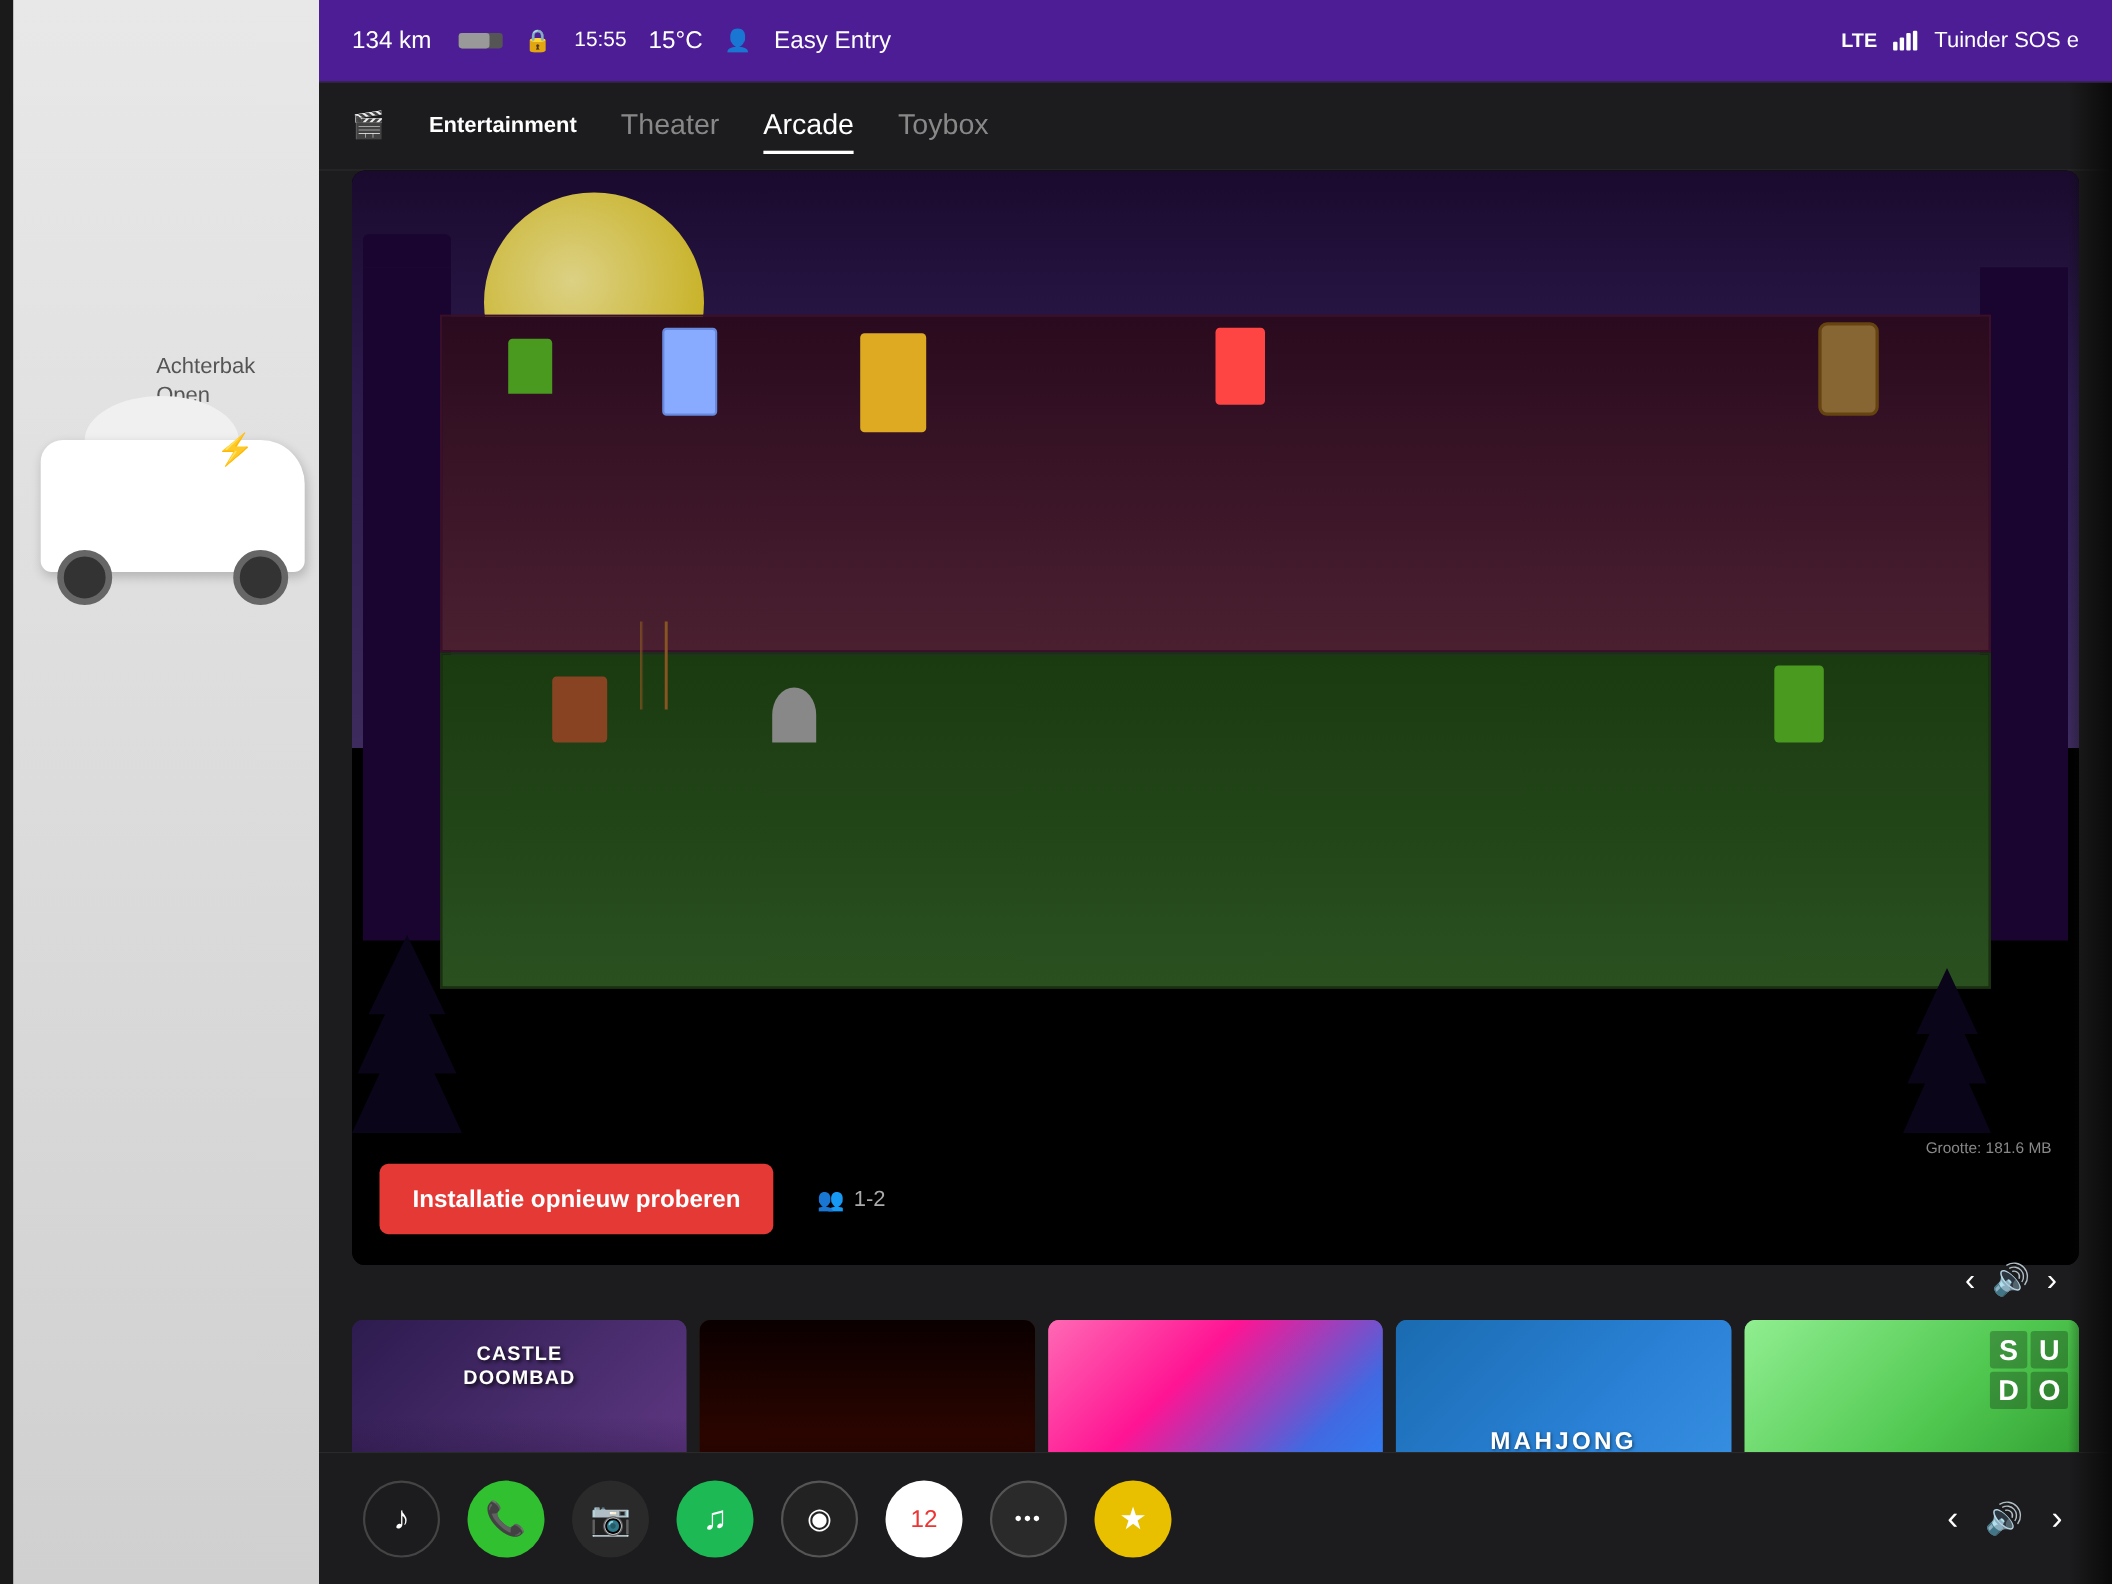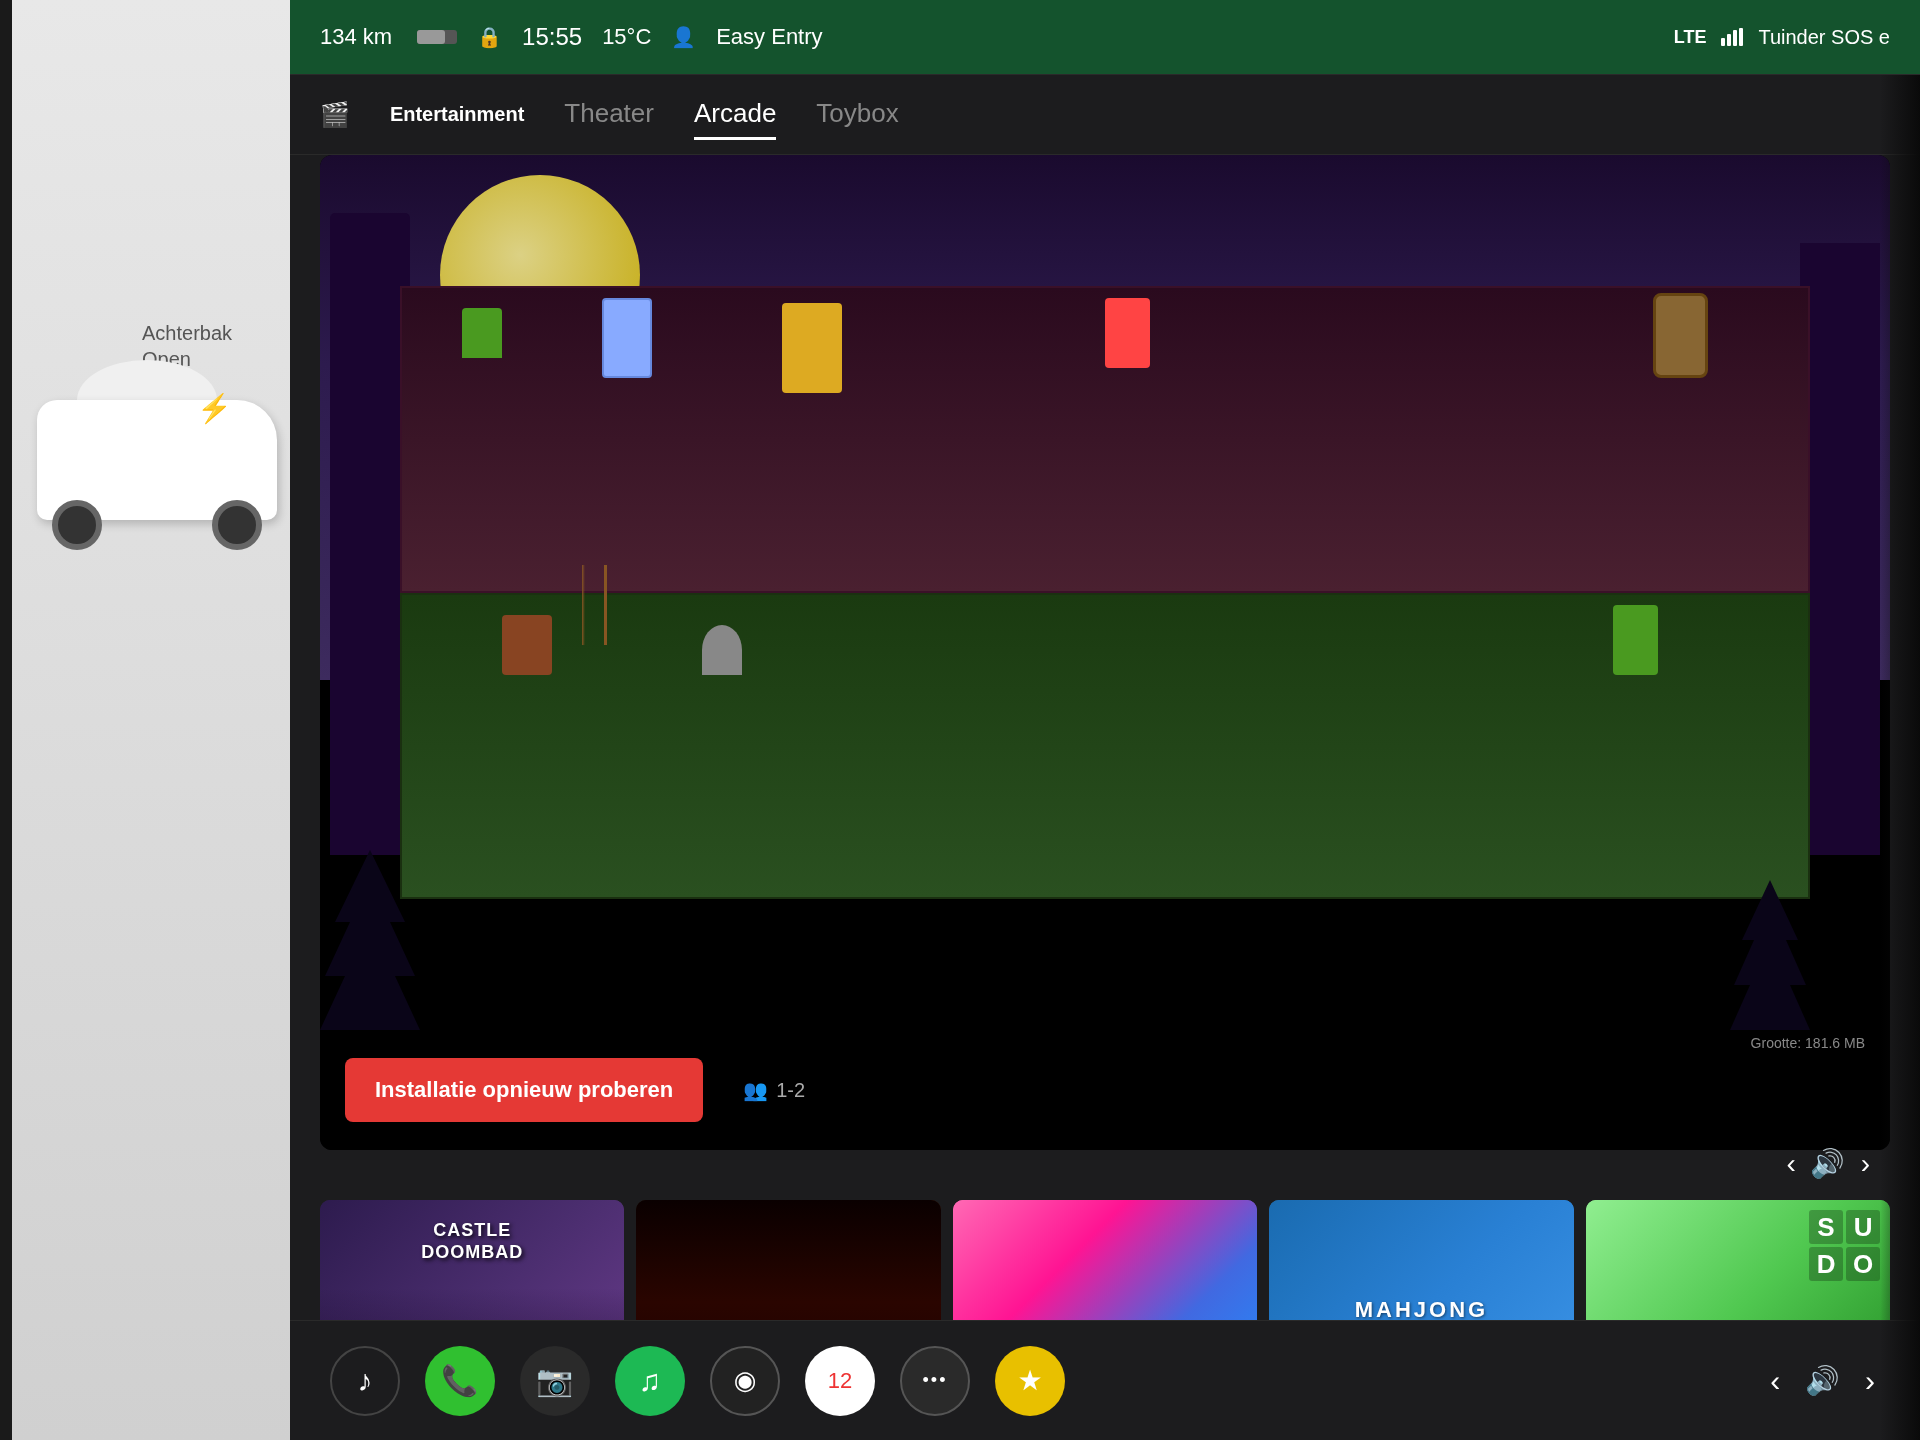--- a/index.html
+++ b/index.html
@@ -99,21 +99,21 @@
       right: 0;
       bottom: 0;
       background: #1c1c1e;
     }
 
     
     .status-bar {
       position: absolute;
       top: 0; left: 0; right: 0;
       height: 75px;
-      background: #14532d;
+      background: #4c1d95;
       display: flex;
       align-items: center;
       padding: 0 30px;
       border-bottom: 1px solid #2a2a2a;
       z-index: 10;
     }
 
     .status-left {
       display: flex;
       align-items: center;
@@ -146,21 +146,21 @@
       border-radius: 3px;
     }
 
     .status-lock {
       color: #aaa;
       font-size: 20px;
     }
 
     .status-time {
       color: #fff;
-      font-size: 24px;
+      font-size: 19px;
       font-weight: 500;
     }
 
     .status-temp {
       color: #fff;
       font-size: 22px;
     }
 
     .status-person-icon {
       color: #aaa;

